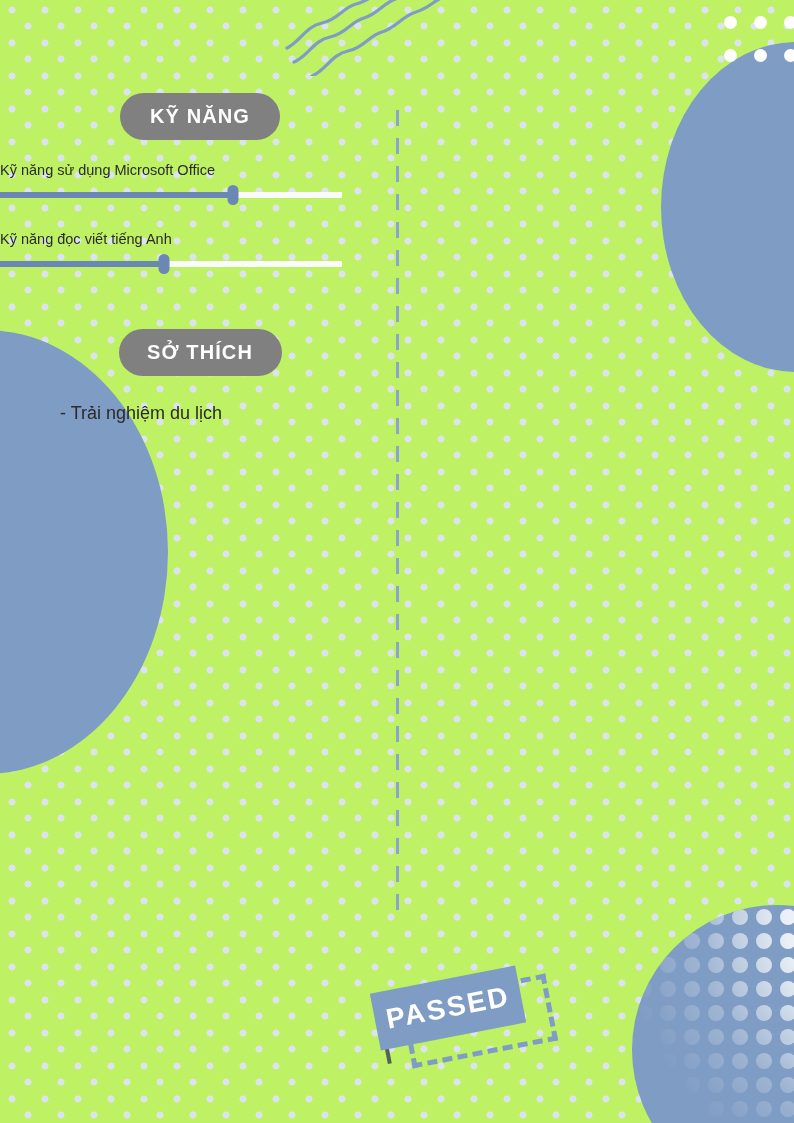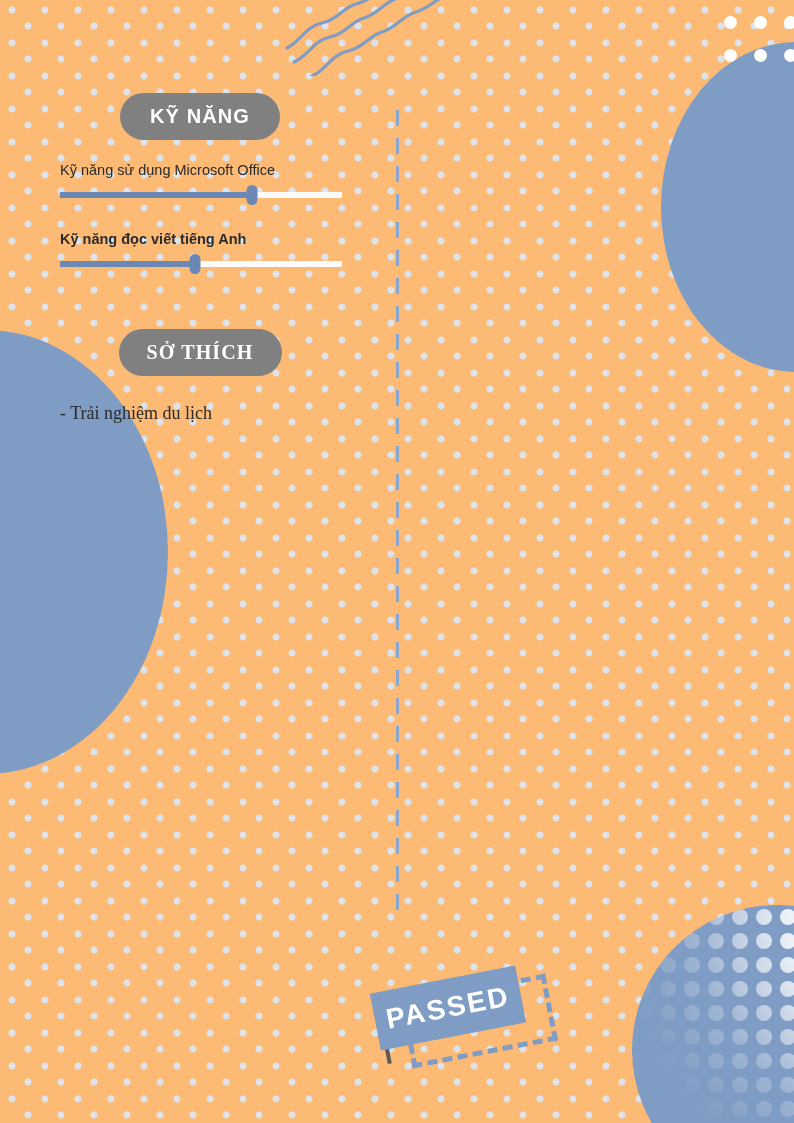--- a/index.html
+++ b/index.html
@@ -8,21 +8,21 @@
     font-family: "Liberation Sans", sans-serif;
     background:#e9eaea;
     overflow:hidden;
     position:relative;
   }
 
   
   .page {
     position:absolute; inset:0;
     width:794px; height:1123px;
-    background:#fdba74;
+    background:#bef264;
     overflow:hidden;
   }
   .dot-pattern {
     position:absolute; inset:0;
     background-image:
       radial-gradient(circle at 8px 8px, #dbe3ec 3.4px, transparent 3.7px),
       radial-gradient(circle at 24px 24px, #dbe3ec 3.4px, transparent 3.7px);
     background-size: 33px 33px, 33px 33px;
     background-position: 4px 2px, 4px 2px;
   }
@@ -79,22 +79,22 @@
     background:#808080;
     color:#ffffff;
     font-size:20px;
     font-weight:bold;
     letter-spacing:1.1px;
     margin:0 auto;
   }
   .pill.skills  { margin-top:93px; }
   .pill.hobbies { margin-top:0; width:163px; }
 
-  .skills-block { margin-top:22px; padding-left:60px; padding-right:58px; }
-  .skill-row + .skill-row { margin-top:29px;font-weight:bold; }
+  .skills-block { margin-top:22px; padding-right:58px; }
+  .skill-row + .skill-row { margin-top:29px; }
   .skill-label {
     font-size:14.5px;
     color:#2b2b2b;
     margin-bottom:10px;
     white-space:nowrap;
   }
   .slider {
     position:relative;
     height:14px;
   }
@@ -109,21 +109,21 @@
     background:#6b87b3;
   }
   .slider-thumb {
     position:absolute; top:-3px;
     width:11px; height:20px;
     border-radius:6px;
     background:#6b87b3;
     transform:translateX(-50%);
   }
 
-  .hobbies-wrap { margin-top:58px;font-family:Liberation Serif, serif; }
+  .hobbies-wrap { margin-top:58px; }
   .hobbies-list {
     margin-top:24px;
     padding-left:60px;
     font-size:18px;
     color:#2b2b2b;
     line-height:1.55;
   }
 
   
   .stamp-wrap { left:370px; top:975px; width:190px; height:105px; }

